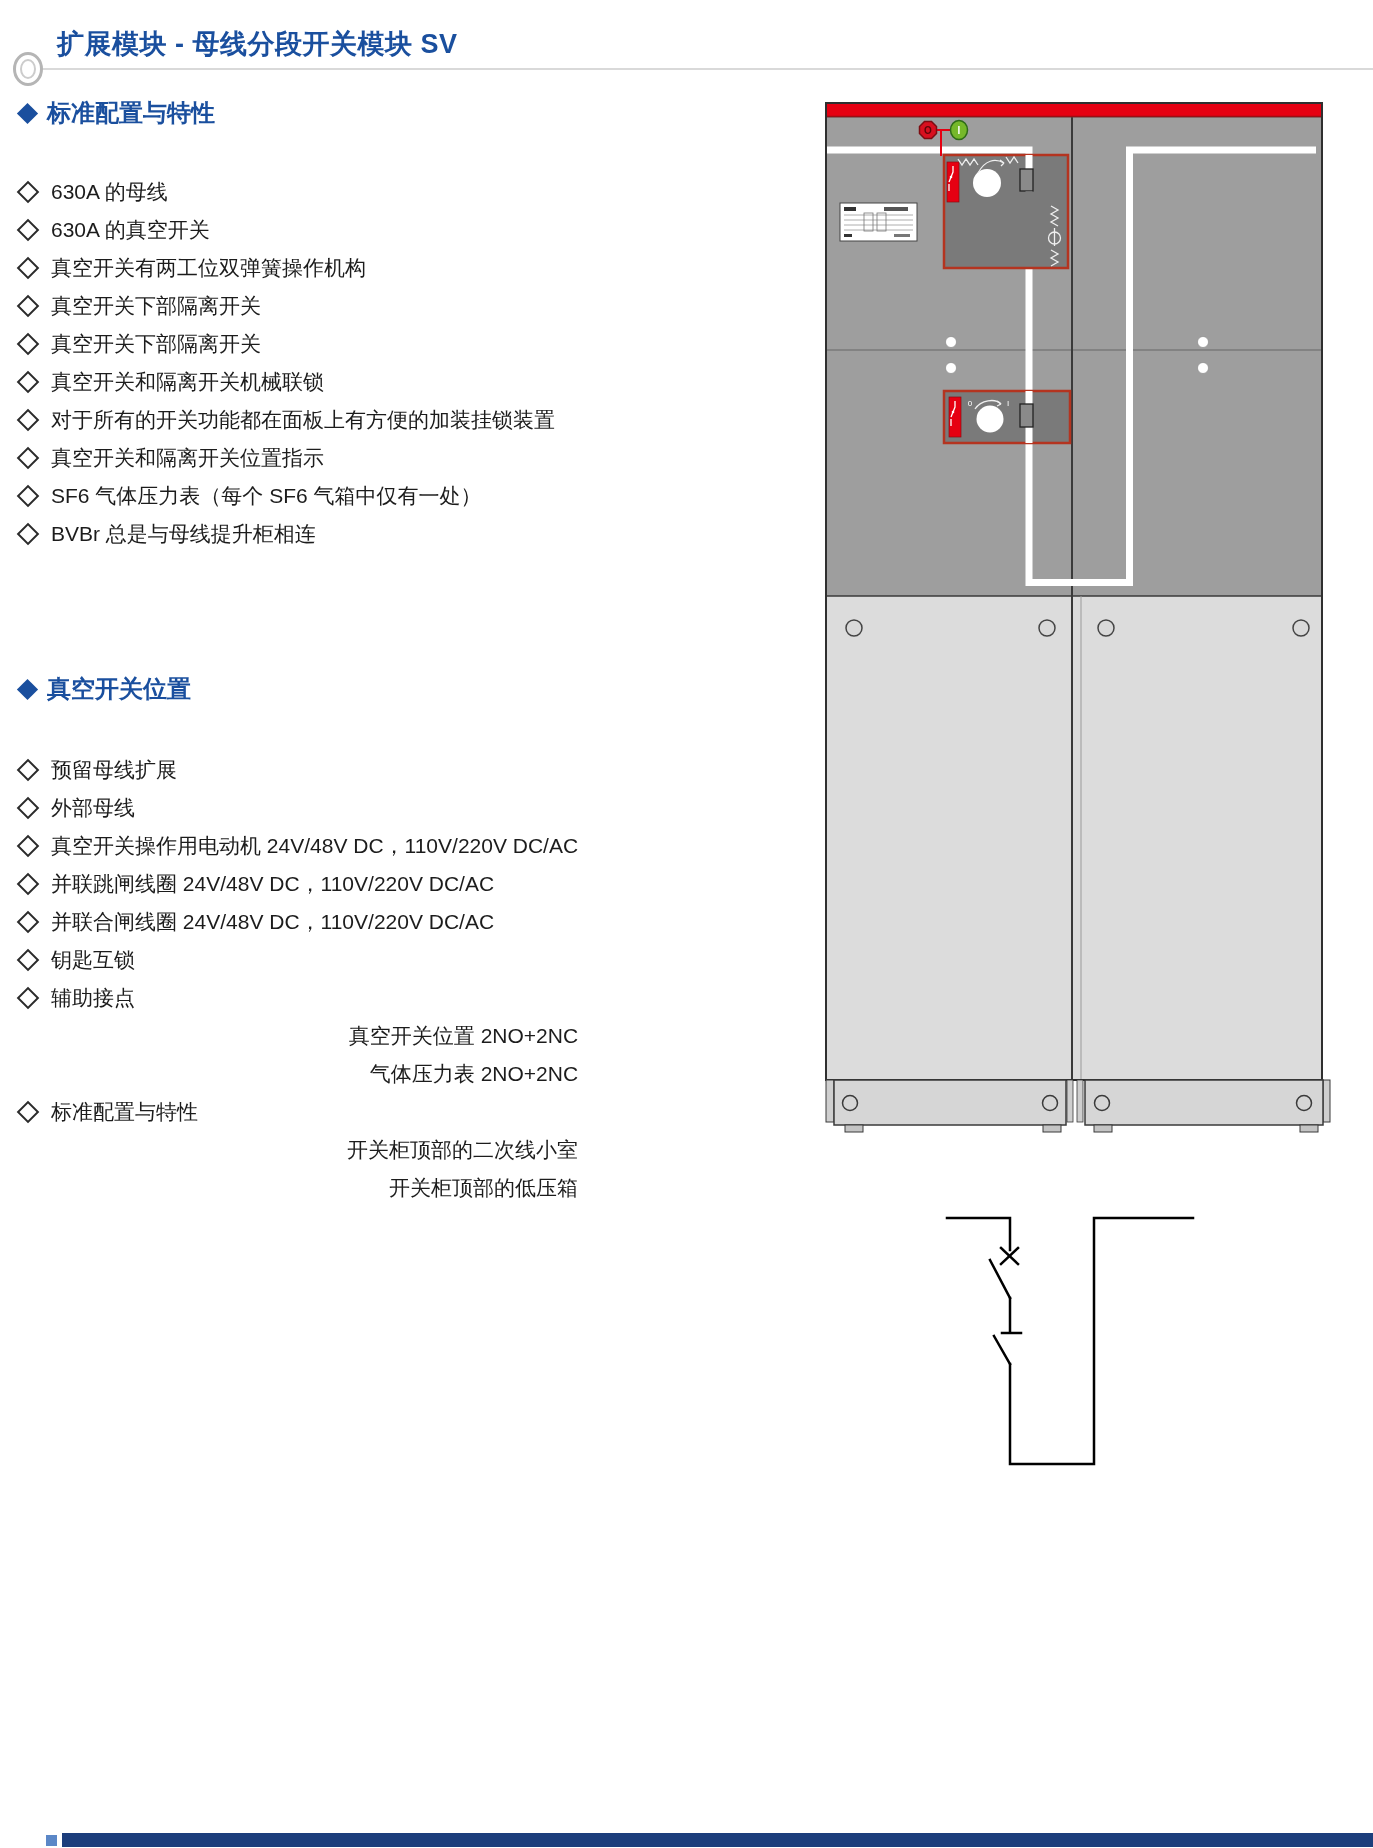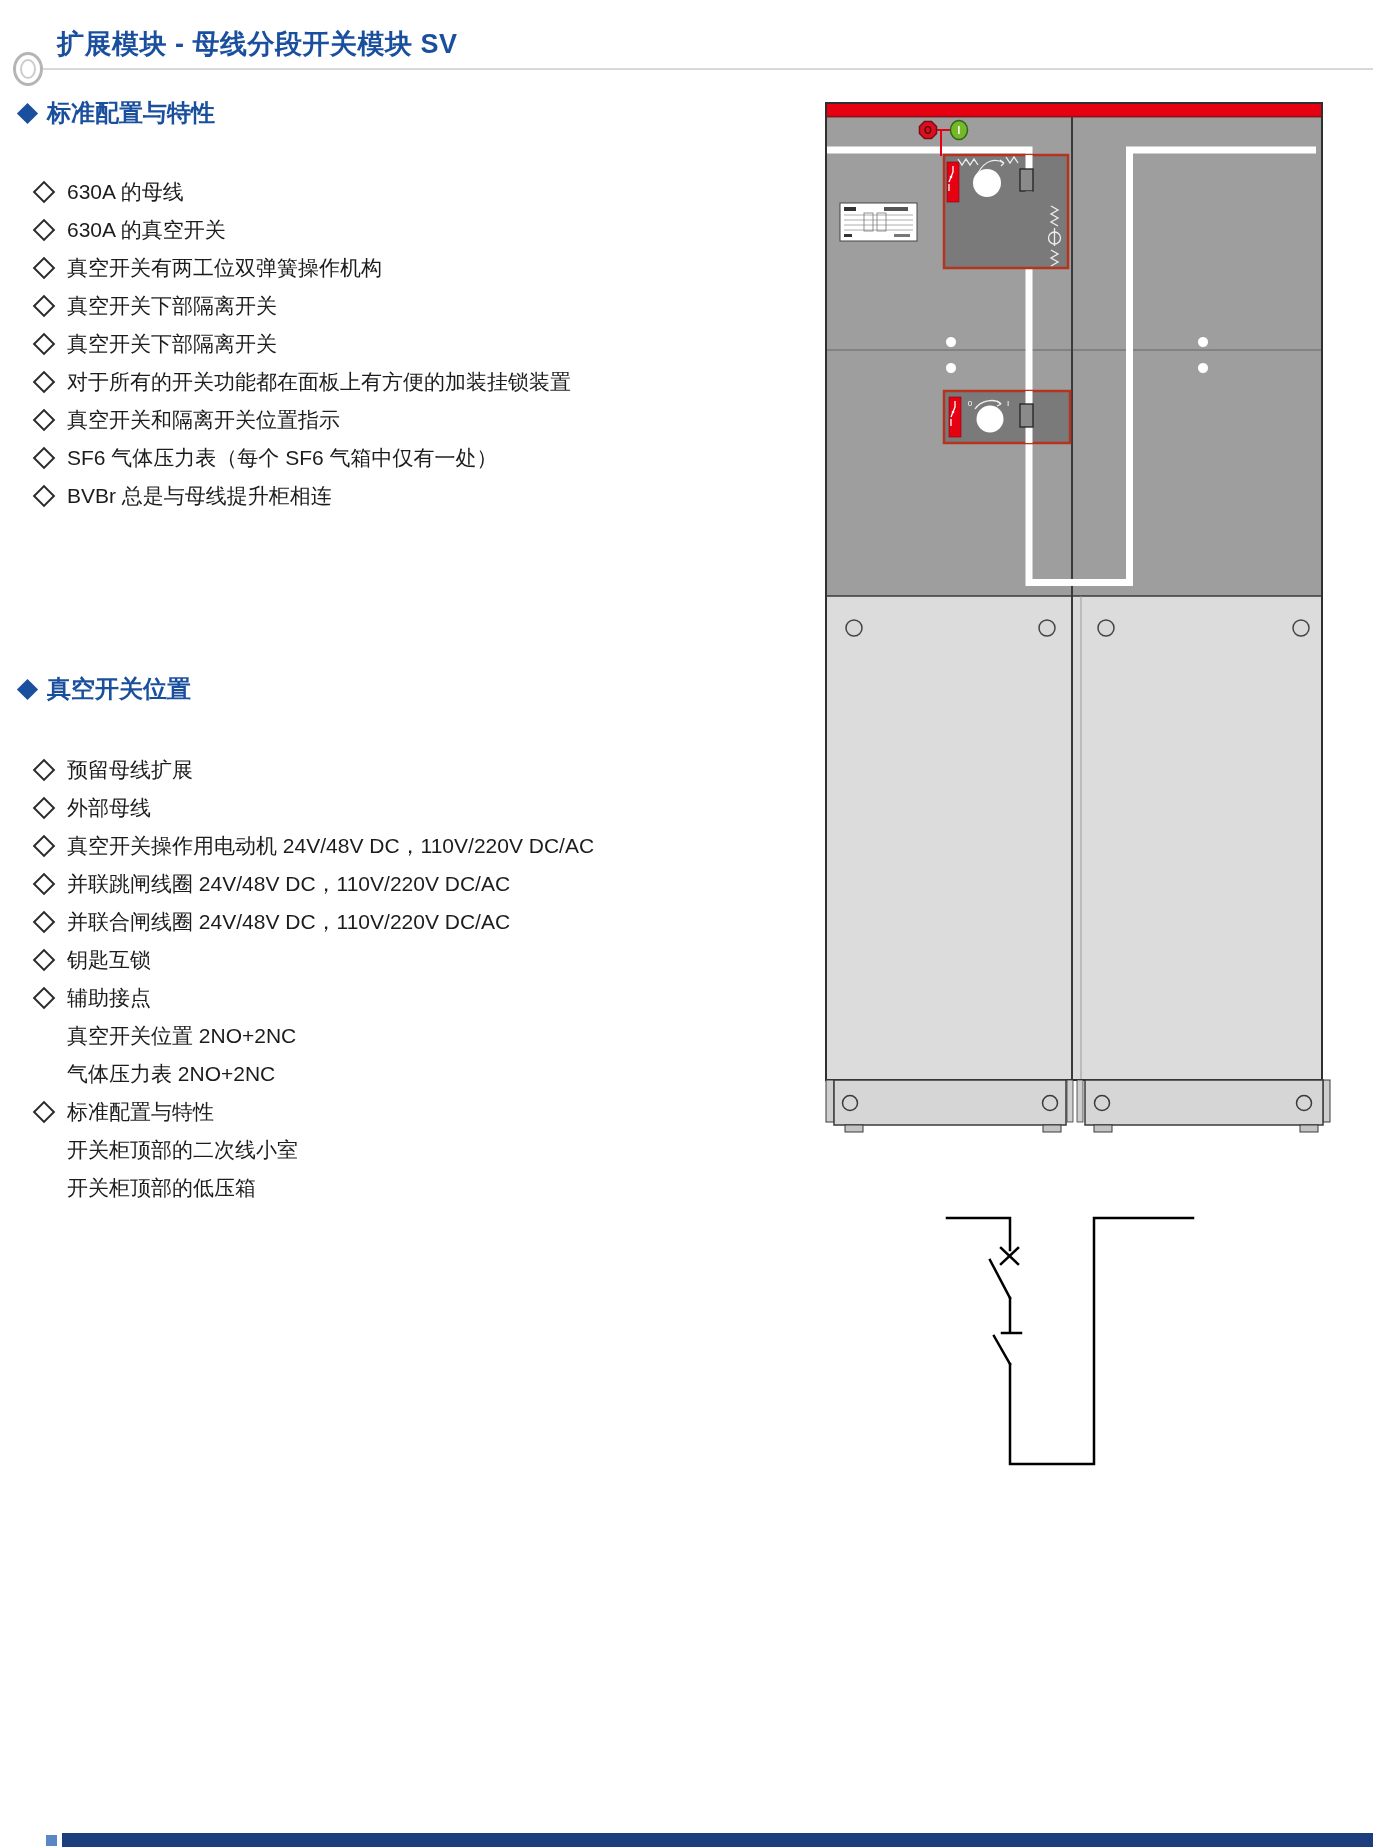--- a/index.html
+++ b/index.html
@@ -16,23 +16,23 @@
   
   .sec-head{position:absolute;left:18px;display:flex;align-items:center;font-size:24px;font-weight:bold;color:#1a4f9e;justify-content:flex-end;}
   .sec-head .hdia{width:15px;height:15px;background:#1a4f9e;transform:rotate(45deg);margin:0 12px 0 2px;flex:0 0 auto;}
   .sec-head.h1{top:97px;}
   .sec-head.h2{top:673px;}
 
   
   .list{position:absolute;left:0;}
   .list.l1{top:173px;}
   .list.l2{top:751px;}
-  .li{display:flex;align-items:center;height:38px;padding-left:36px;font-size:21px;white-space:nowrap;}
+  .li{display:flex;align-items:center;height:38px;padding-left:20px;font-size:21px;white-space:nowrap;}
   .li .dia{width:12px;height:12px;border:2px solid #2b2b2b;transform:rotate(45deg);margin-right:15px;flex:0 0 auto;background:#fff;}
-  .li.indent{}
+  .li.indent{justify-content:flex-end;}
   .li.indent .dia{visibility:hidden;}
 
   .fig{position:absolute;}
   svg text{font-family:"Liberation Sans","DejaVu Sans",sans-serif;}
 
   
   .footer-bar{position:absolute;left:62px;top:1833px;width:1311px;height:14px;background:#1d3e7c;}
   .footer-sq{position:absolute;left:46px;top:1835px;width:11px;height:11px;background:#5b87c7;}
 </style>
 </head>
@@ -64,20 +64,24 @@
         <span class="dia"></span>
         <span>真空开关有两工位双弹簧操作机构</span>
       </div>
     <div class="li">
         <span class="dia"></span>
         <span>真空开关下部隔离开关</span>
       </div>
     <div class="li">
         <span class="dia"></span>
         <span>真空开关下部隔离开关</span>
+      </div>
+    <div class="li">
+        <span class="dia"></span>
+        <span>真空开关和隔离开关机械联锁</span>
       </div>
     <div class="li">
         <span class="dia"></span>
         <span>对于所有的开关功能都在面板上有方便的加装挂锁装置</span>
       </div>
     <div class="li">
         <span class="dia"></span>
         <span>真空开关和隔离开关位置指示</span>
       </div>
     <div class="li">

